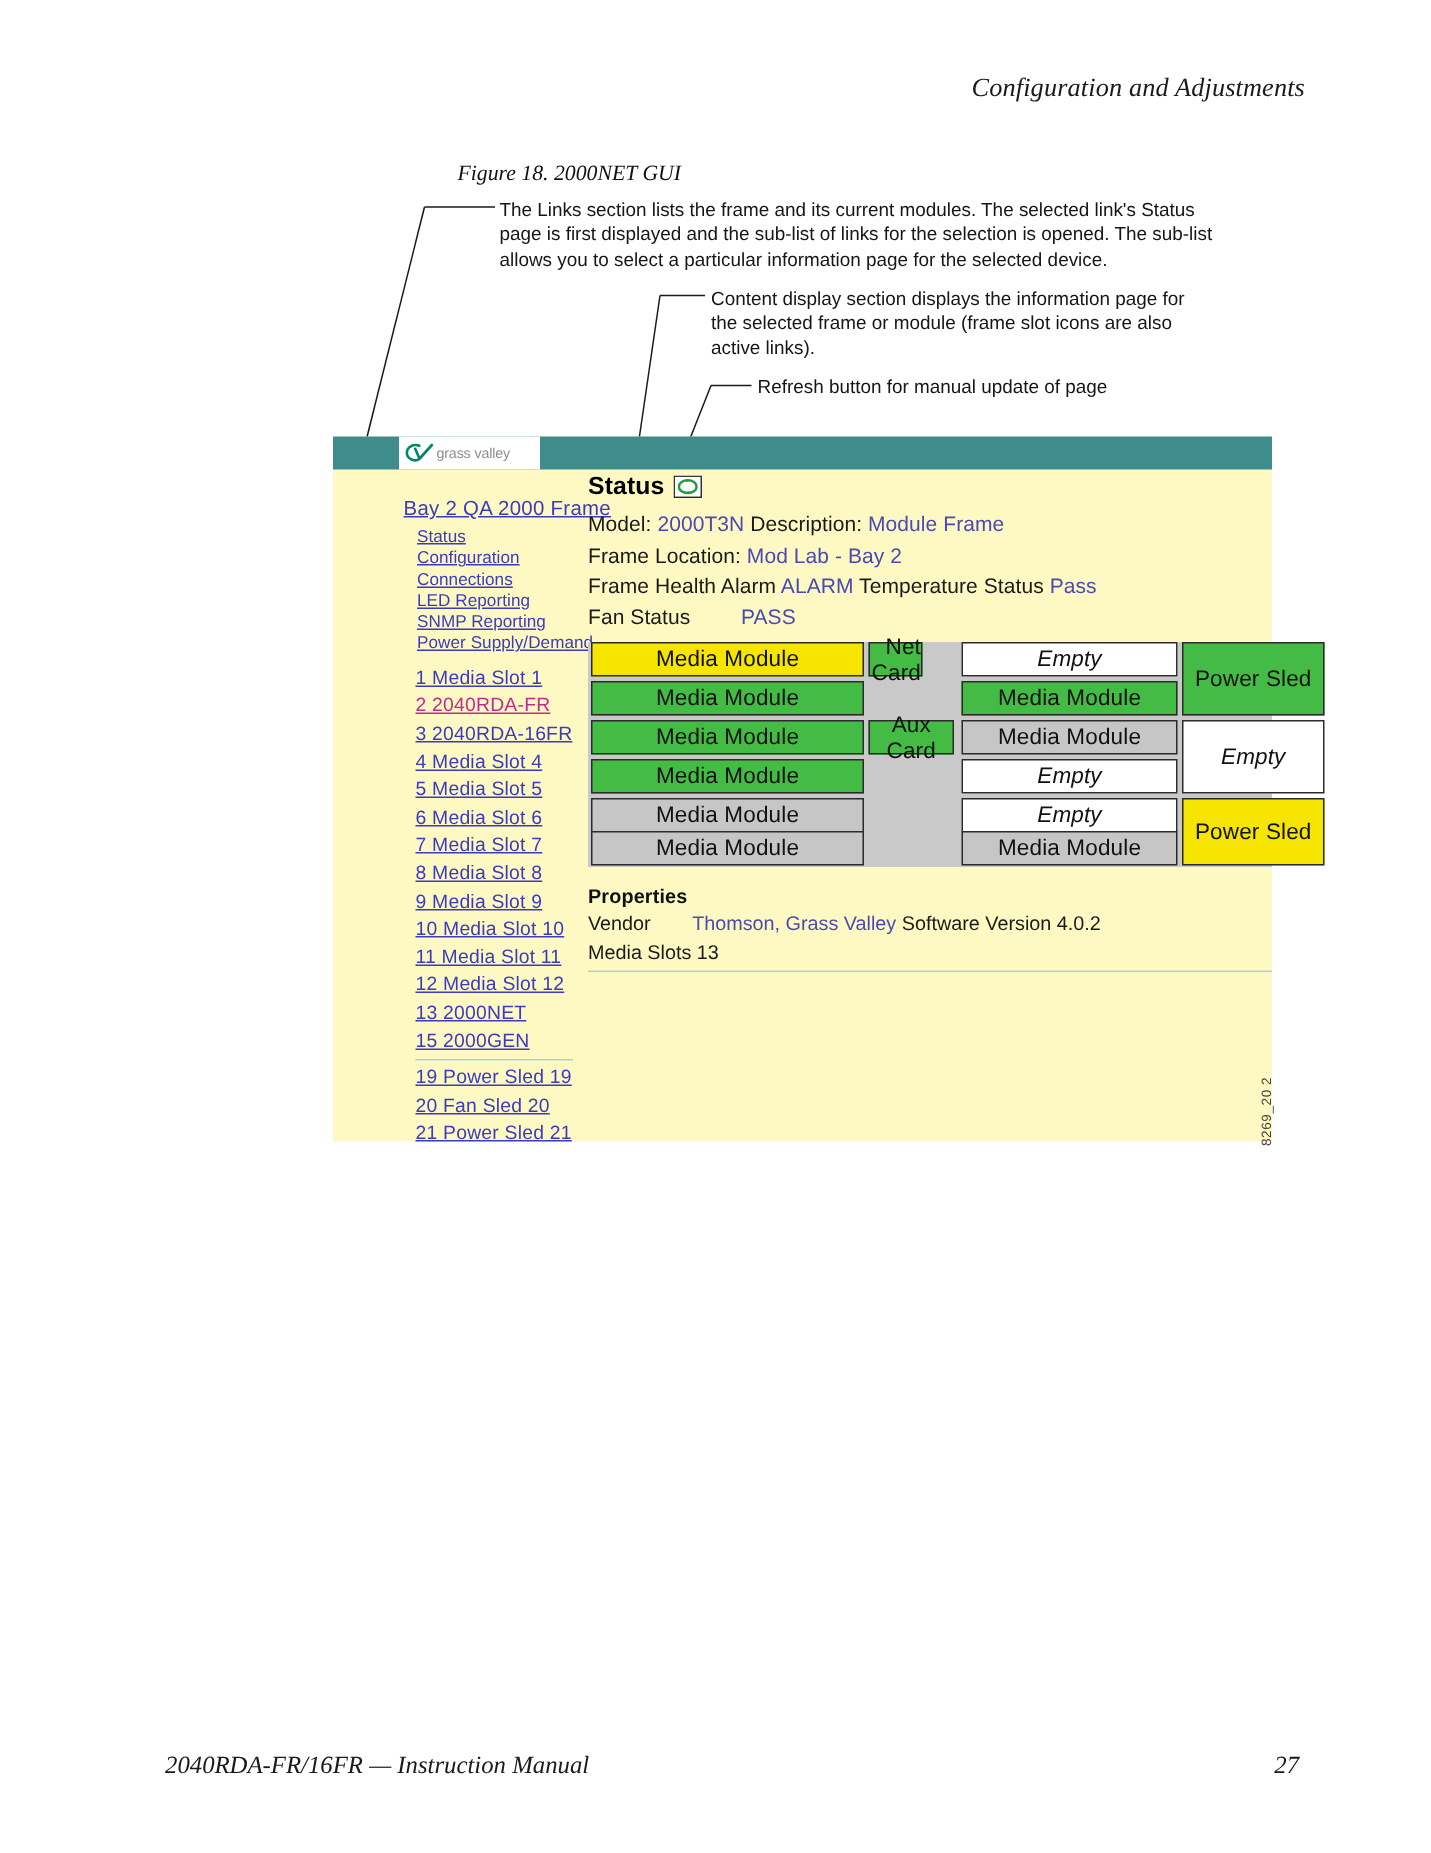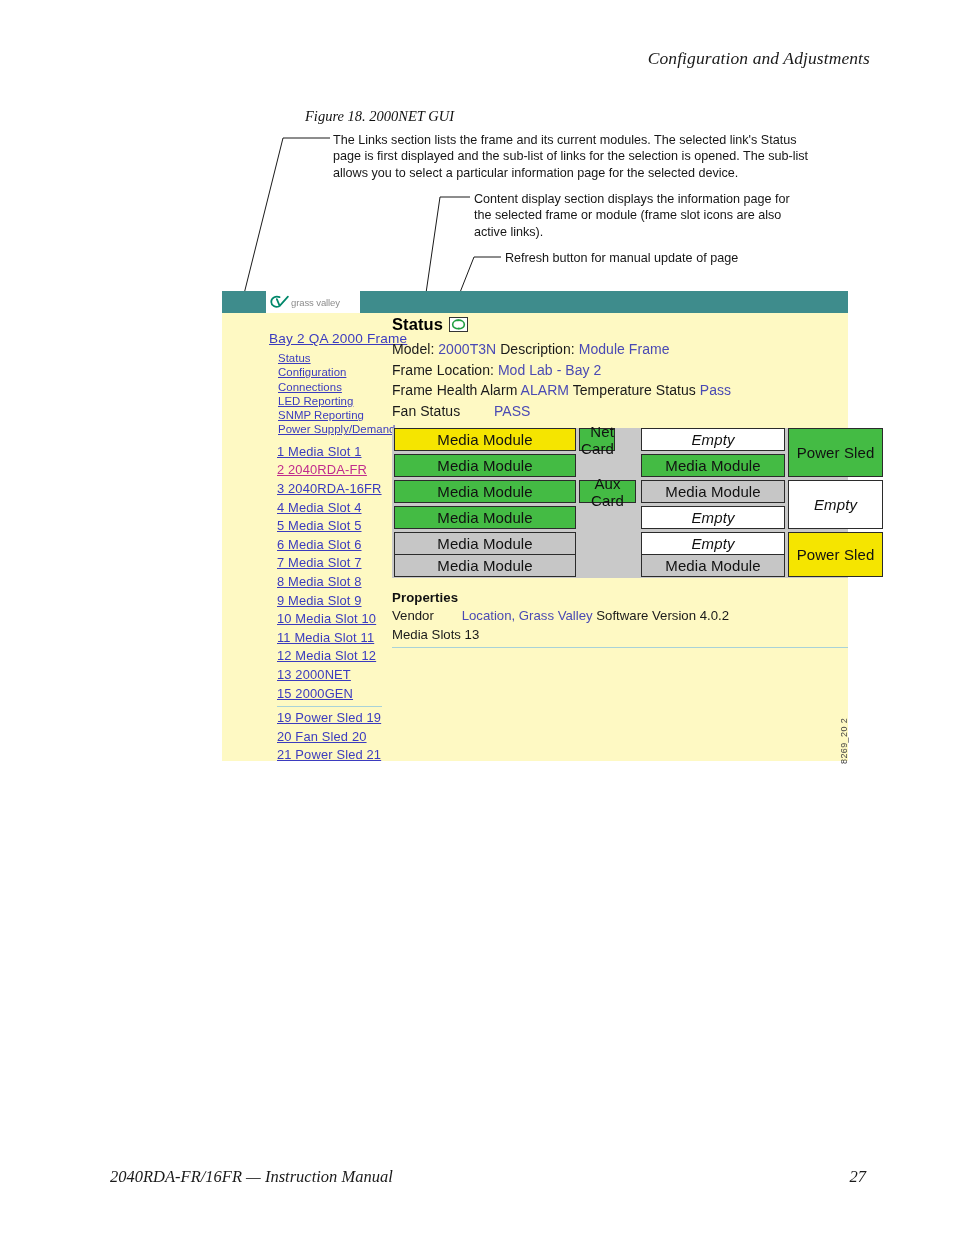--- a/index.html
+++ b/index.html
@@ -406,21 +406,21 @@
 
       <div class="slot s-green" style="left:396px; top:0px;   width:95px; height:49px;">Power Sled</div>
       <div class="slot s-white" style="left:396px; top:52px;  width:95px; height:49px;">Empty</div>
       <div class="slot s-yellow" style="left:396px; top:104px; width:95px; height:45px;">Power Sled</div>
     </div>
 
     <div class="props">
       <div class="props-title">Properties</div>
       <div class="props-line">
         <span class="lbl-w">Vendor</span>
-        <span class="val">Location, Grass Valley</span>
+        <span class="val">Thomson, Grass Valley</span>
         <span>Software Version</span>
         <span>4.0.2</span>
       </div>
       <div class="props-line">
         <span>Media Slots</span>
         <span>13</span>
       </div>
     </div>
   </div>
 

